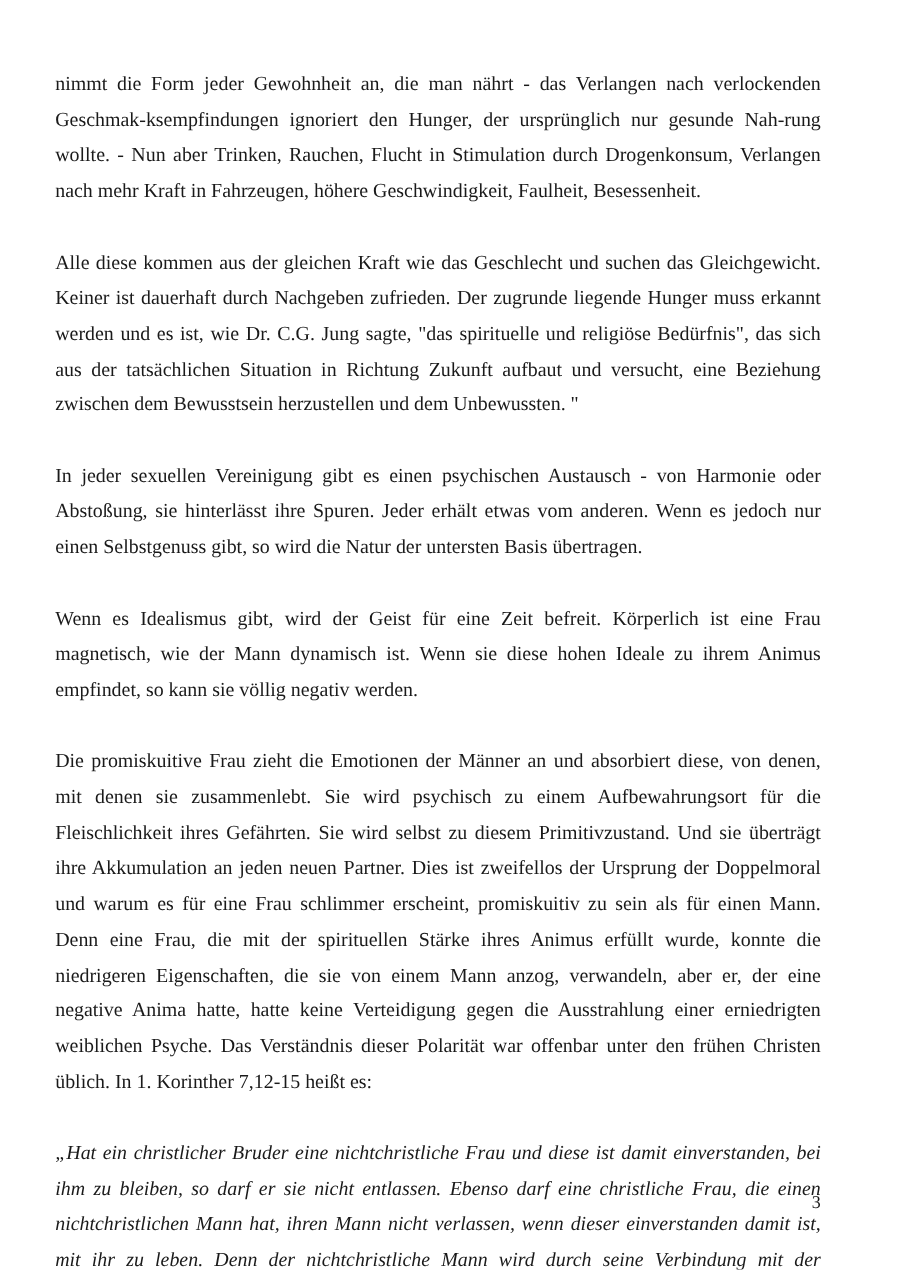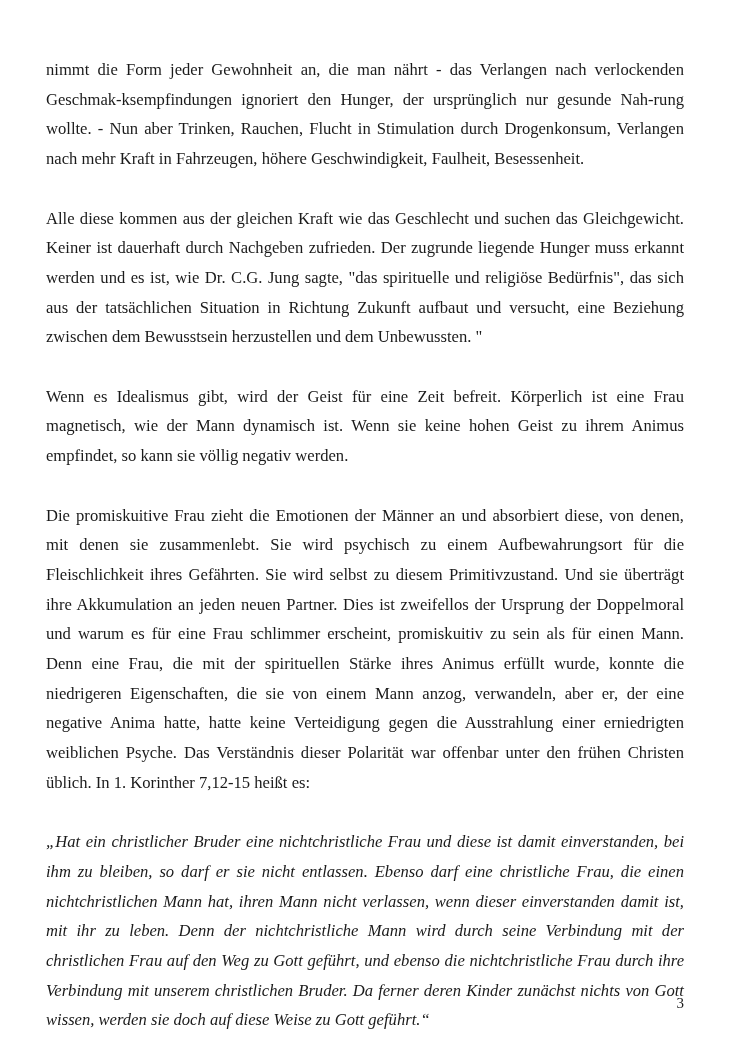--- a/index.html
+++ b/index.html
@@ -15,19 +15,20 @@
     position: absolute; top: 995px; left: 664px; width: 20px; text-align: right;
     font-family: "Liberation Serif", "DejaVu Serif", serif; font-size: 15px; color: #1a1a1a;
   }
 </style>
 </head>
 <body>
 
 <div class="page">
   <p>nimmt die Form jeder Gewohnheit an, die man nährt - das Verlangen nach verlockenden Geschmak-ksempfindungen ignoriert den Hunger, der ursprünglich nur gesunde Nah-rung wollte. -  Nun aber Trinken, Rauchen, Flucht in Stimulation durch Drogenkonsum, Verlangen nach mehr Kraft in Fahrzeugen, höhere Geschwindigkeit, Faulheit, Besessenheit.</p>
   <p>Alle diese kommen aus der gleichen Kraft wie das Geschlecht und suchen das Gleichgewicht. Keiner ist dauerhaft durch Nachgeben zufrieden. Der zugrunde liegende Hunger muss erkannt werden und es ist, wie Dr. C.G. Jung sagte, "das spirituelle und religiöse Bedürfnis", das sich aus der tatsächlichen Situation in Richtung Zukunft aufbaut und versucht, eine Beziehung zwischen dem Bewusstsein herzustellen und dem Unbewussten. "</p>
-  <p>Wenn es Idealismus gibt, wird der Geist für eine Zeit befreit. Körperlich ist eine Frau magnetisch, wie der Mann dynamisch ist. Wenn sie keine hohen Geist zu ihrem Animus empfindet, so kann sie völlig negativ werden.</p>
+  <p>In jeder sexuellen Vereinigung gibt es einen psychischen Austausch - von Harmonie oder Abstoßung, sie hinterlässt ihre Spuren. Jeder erhält etwas vom anderen. Wenn es  jedoch nur einen Selbstgenuss gibt, so wird die Natur der untersten Basis übertragen.</p>
+  <p>Wenn es Idealismus gibt, wird der Geist für eine Zeit befreit. Körperlich ist eine Frau magnetisch, wie der Mann dynamisch ist. Wenn sie diese hohen Ideale zu ihrem Animus empfindet, so kann sie völlig negativ werden.</p>
   <p>Die promiskuitive Frau zieht die Emotionen der Männer an und absorbiert diese, von denen, mit denen sie zusammenlebt. Sie wird psychisch zu einem Aufbewahrungsort für die Fleischlichkeit ihres Gefährten. Sie wird selbst zu diesem Primitivzustand.  Und sie überträgt ihre Akkumulation an jeden neuen Partner. Dies ist zweifellos der Ursprung der Doppelmoral und warum es für eine Frau schlimmer erscheint, promiskuitiv zu sein als für einen Mann. Denn eine Frau, die mit der spirituellen Stärke ihres Animus erfüllt wurde, konnte die niedrigeren Eigenschaften, die sie von einem Mann anzog, verwandeln, aber er, der eine negative Anima hatte, hatte keine Verteidigung gegen die Ausstrahlung  einer erniedrigten weiblichen Psyche. Das Verständnis dieser Polarität war offenbar unter den frühen Christen üblich. In 1. Korinther 7,12-15 heißt es:</p>
   <p class="quote">„Hat ein christlicher Bruder eine nichtchristliche Frau und diese ist damit einverstanden, bei ihm zu bleiben, so darf er sie nicht entlassen. Ebenso darf eine christliche Frau, die einen nichtchristlichen Mann hat, ihren Mann nicht verlassen, wenn dieser einverstanden damit ist, mit ihr zu leben. Denn der nichtchristliche Mann wird durch seine Verbindung mit der christlichen Frau auf den Weg zu Gott geführt, und ebenso die nichtchristliche Frau durch ihre Verbindung mit unserem christlichen Bruder. Da ferner deren Kinder zunächst nichts von Gott wissen, werden sie doch auf diese Weise zu Gott geführt.“</p>
 
 </div>
 
 <div class="page-number">3</div>
 
 </body></html>

